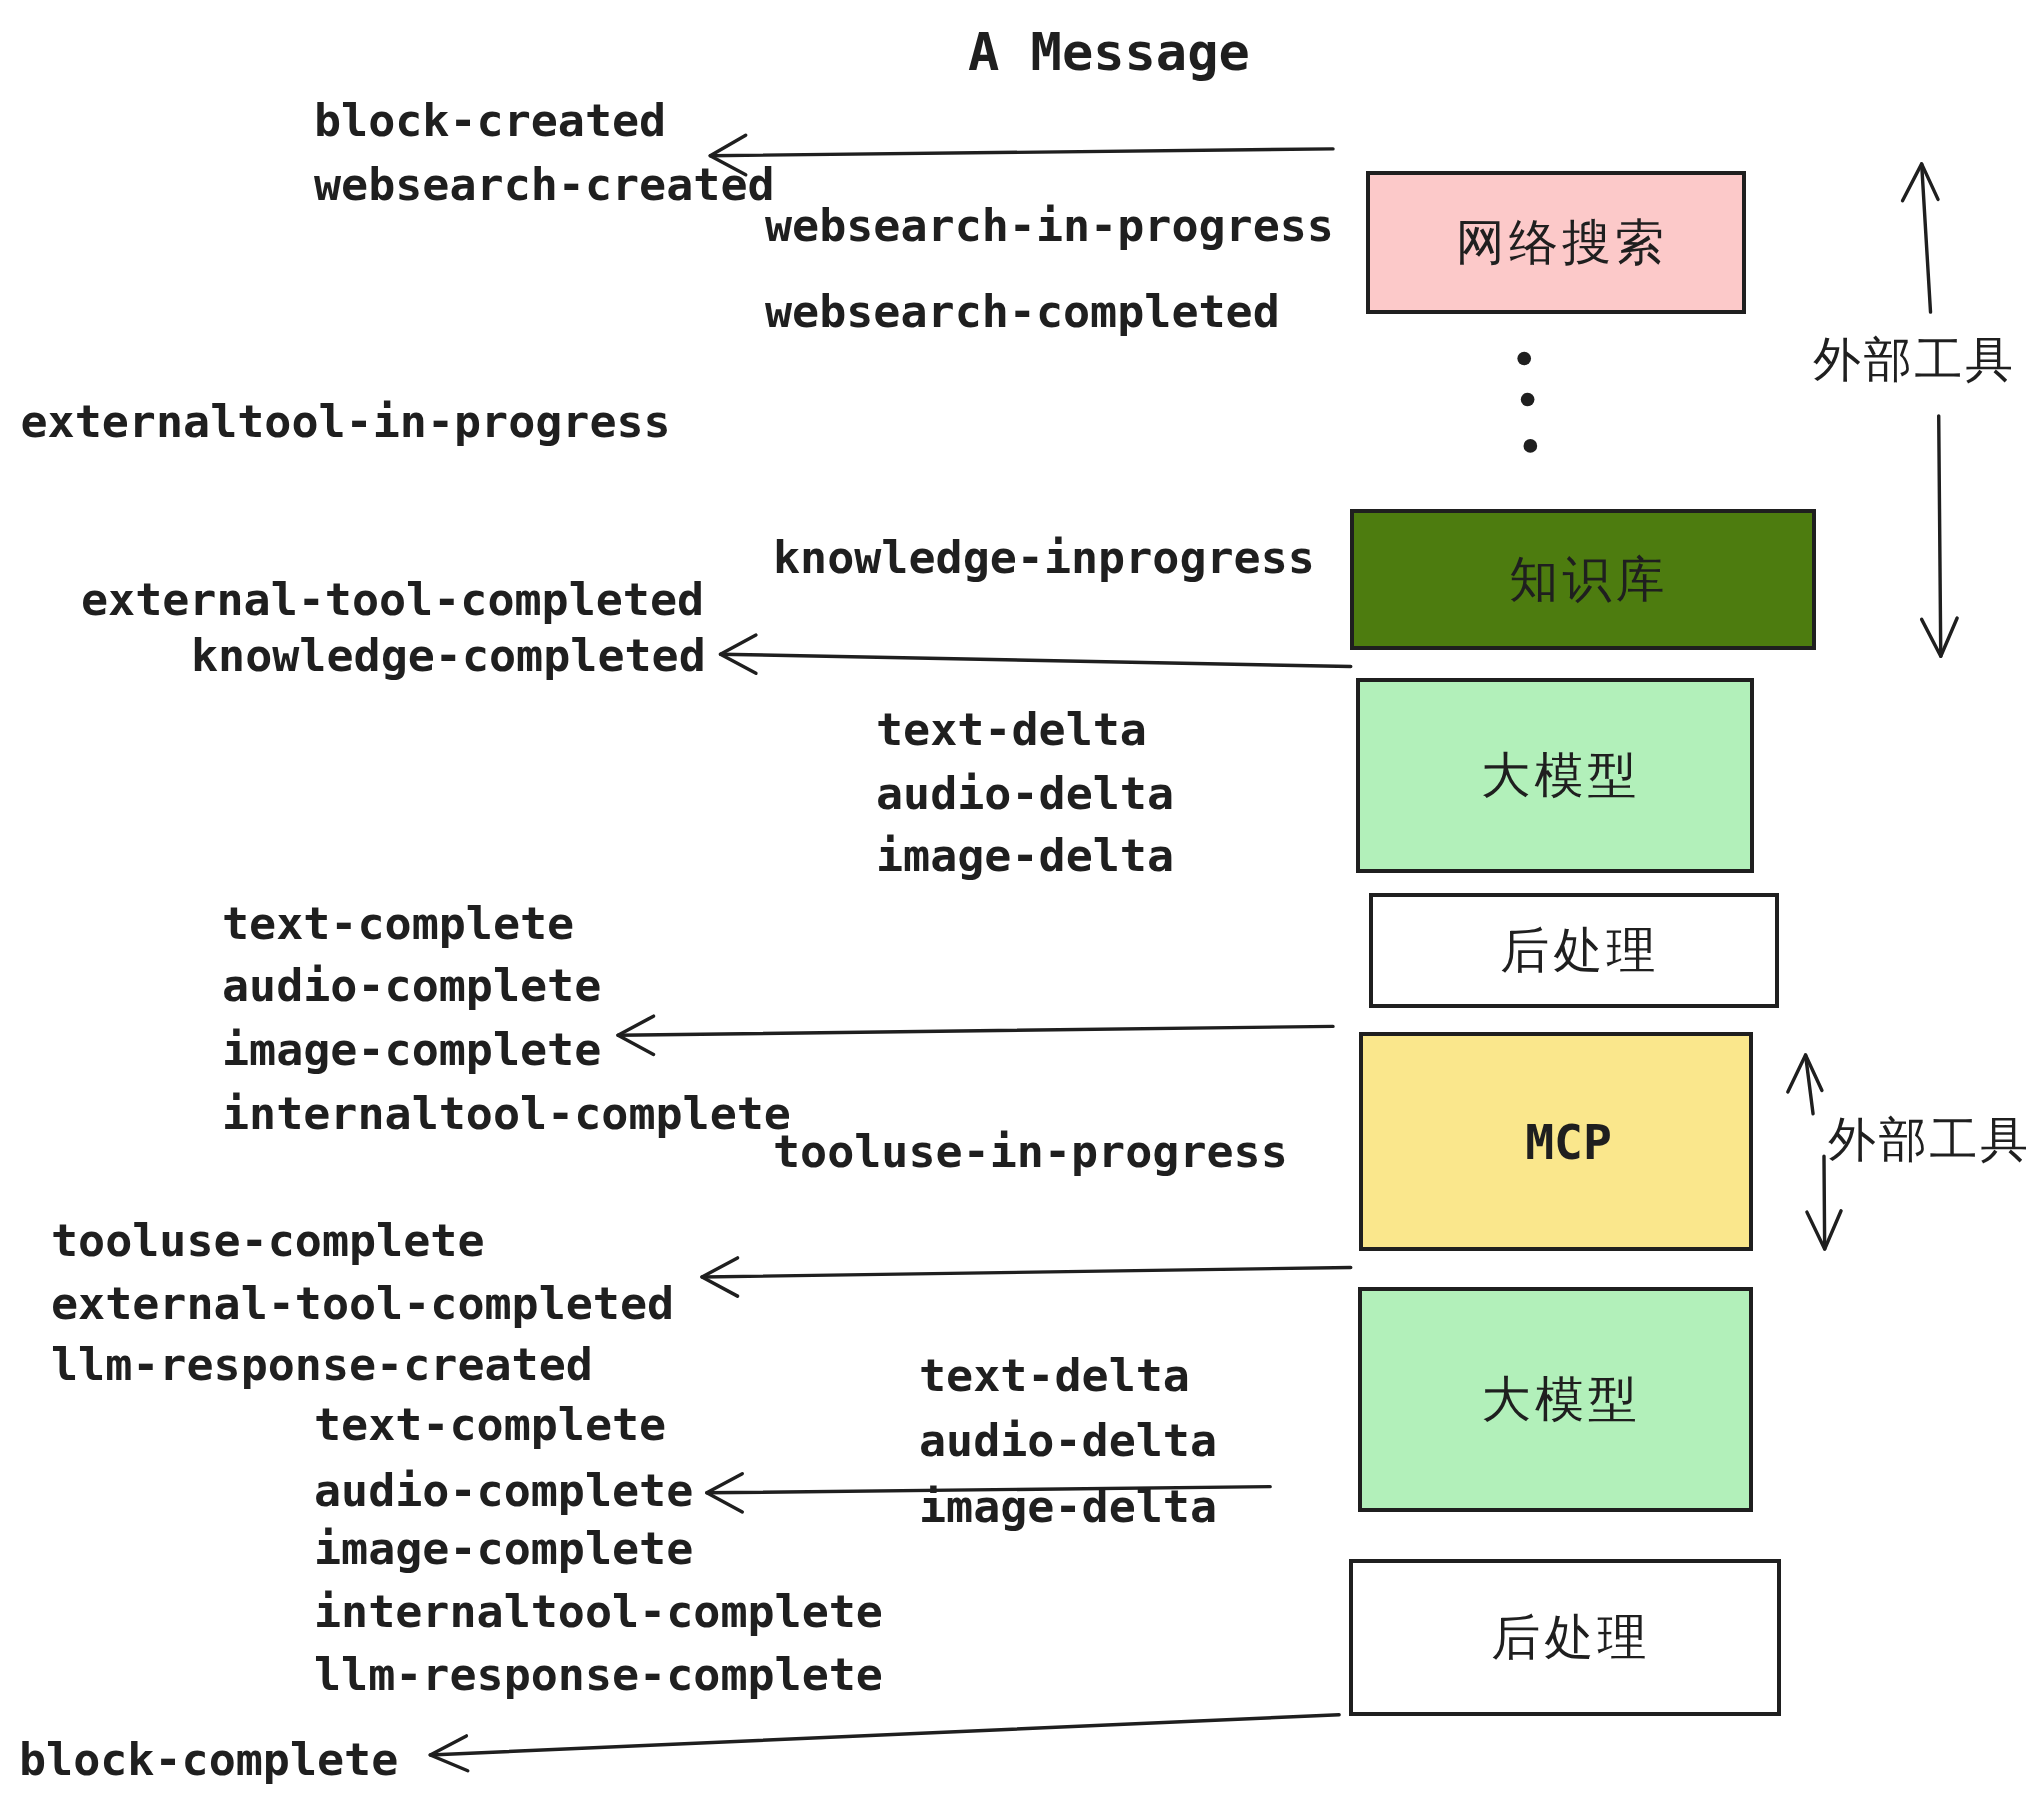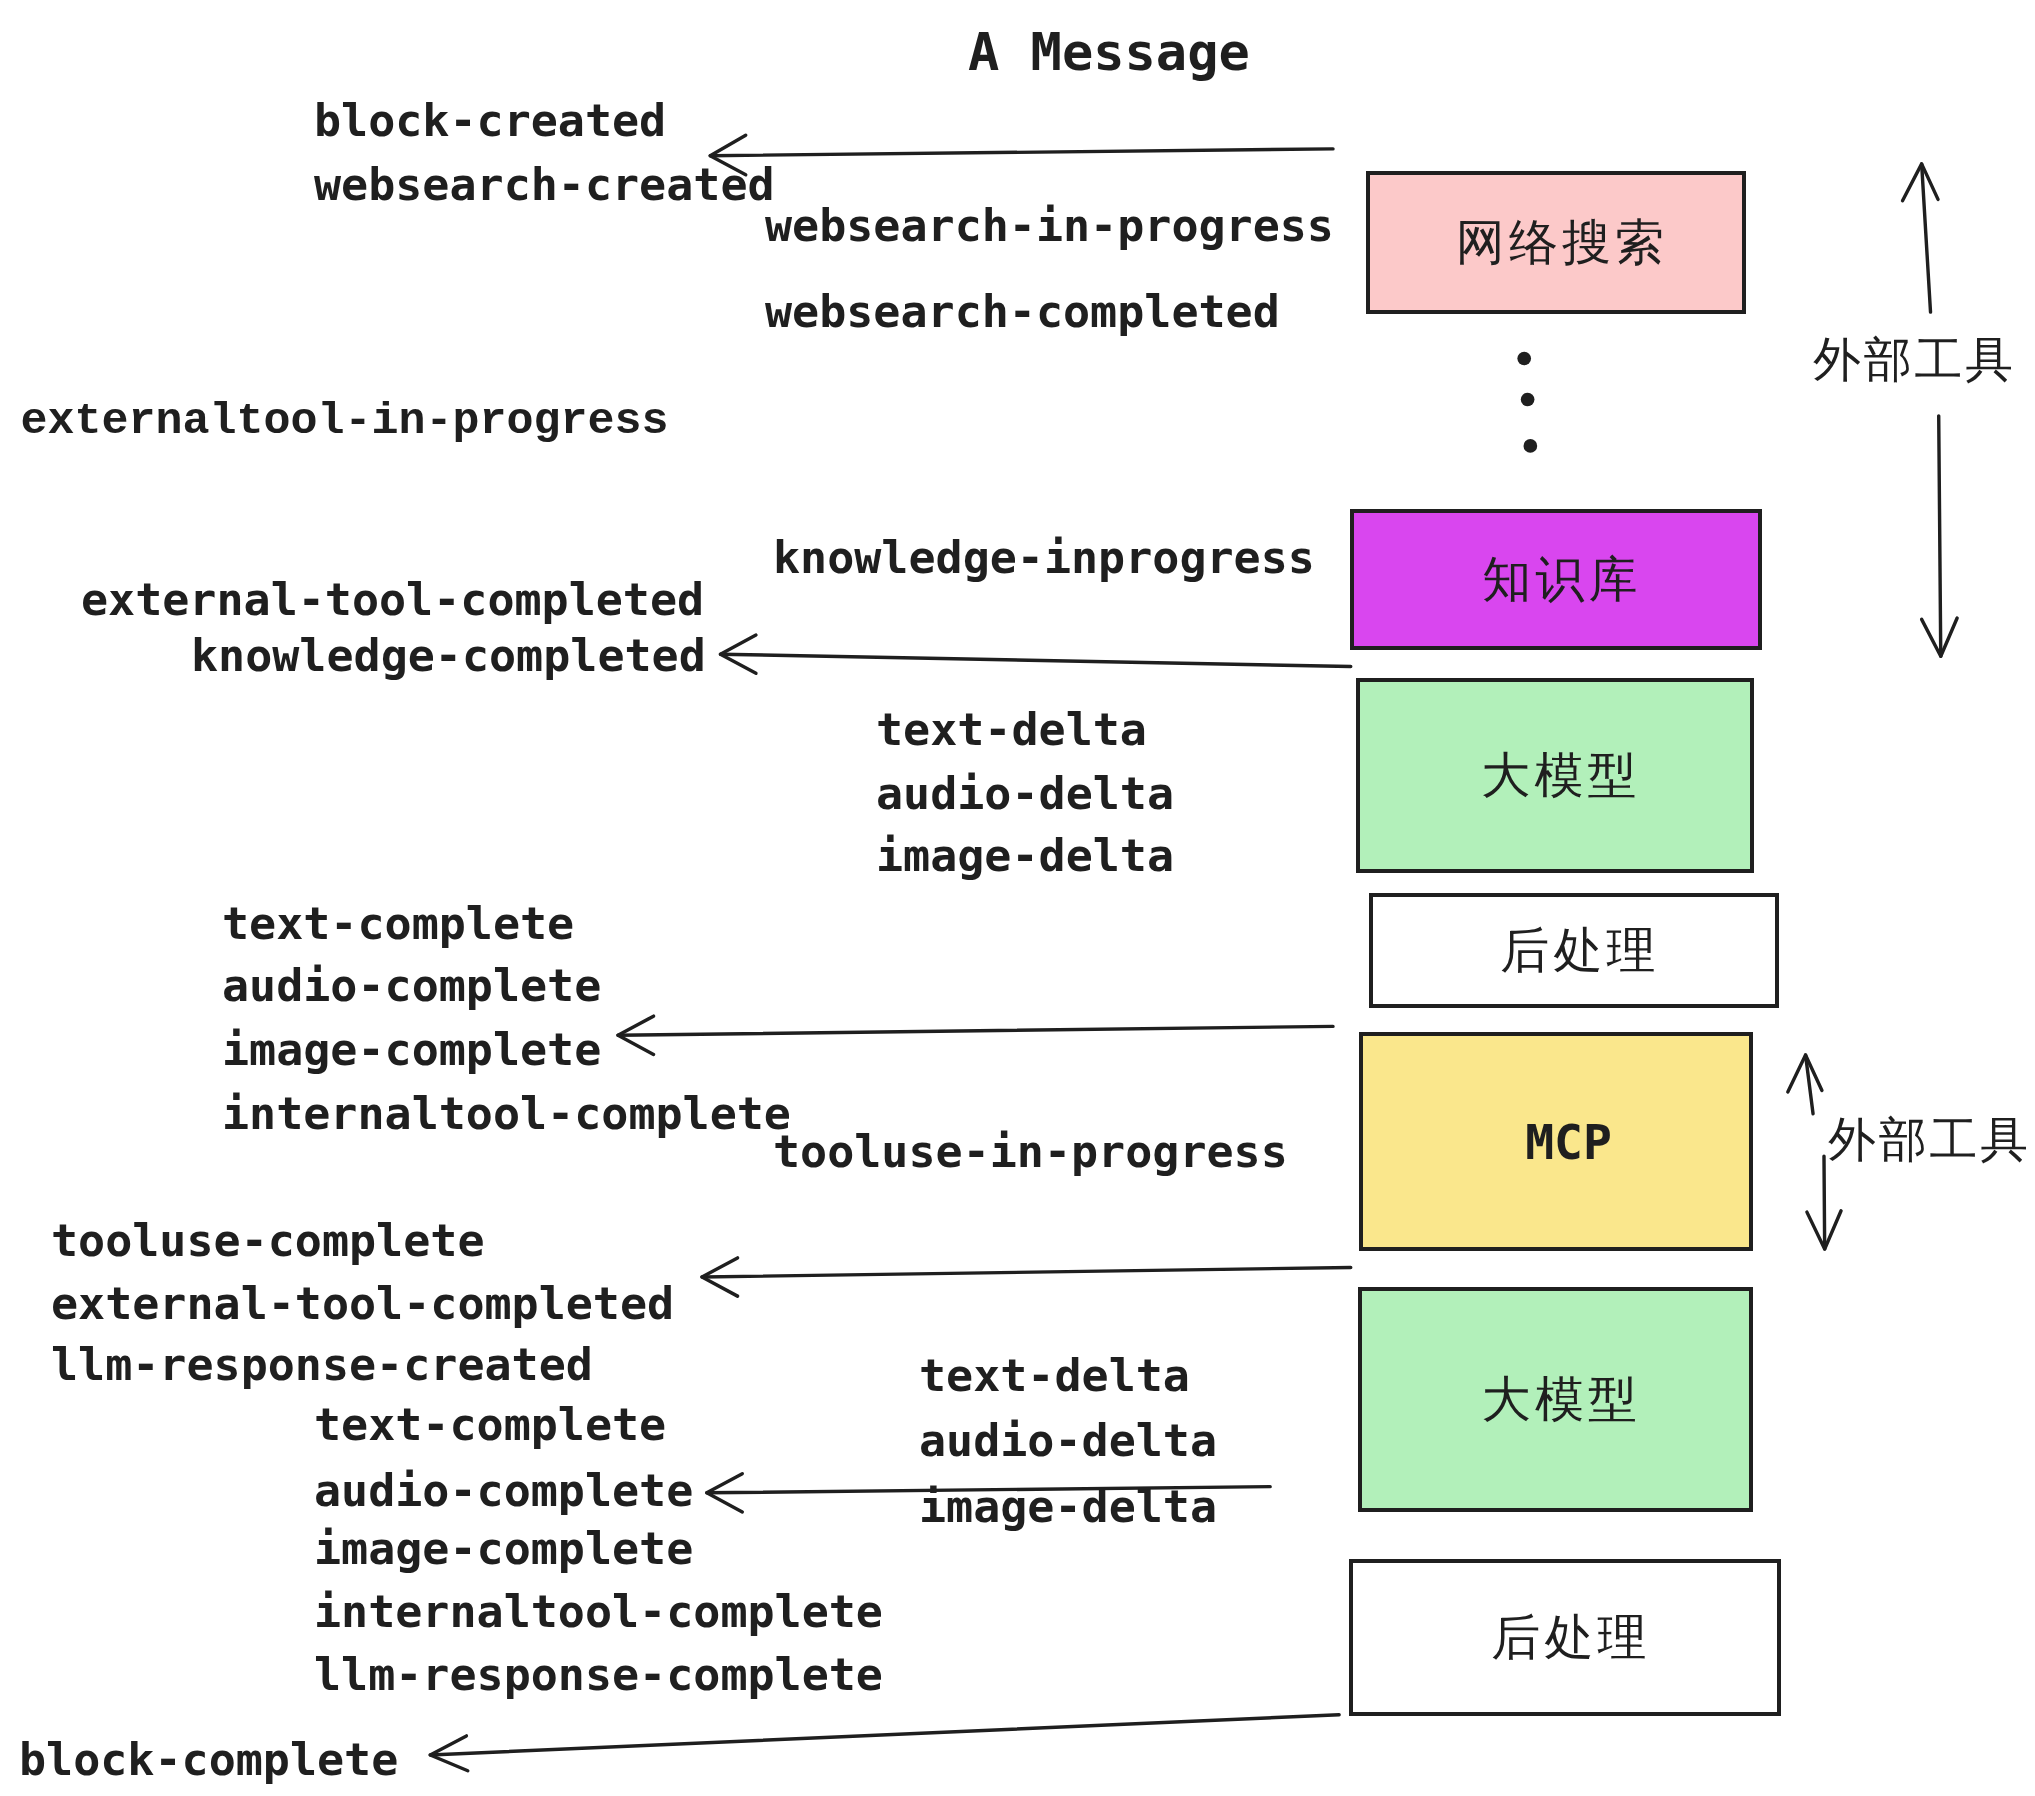--- a/index.html
+++ b/index.html
@@ -60,21 +60,21 @@
 <body>
 
 <div class="stage">
 
   <div class="title">A Message</div>
 
   <div class="ev" style="left:314px;  top:90px;">block-created</div>
   <div class="ev" style="left:314px;  top:154px;text-align:center;">websearch-created</div>
   <div class="ev" style="left:765px; top:195px;">websearch-in-progress</div>
   <div class="ev" style="left:765px; top:281px;">websearch-completed</div>
-  <div class="ev" style="left:20.5px;   top:391px;font-family:Liberation Mono, monospace;">externaltool-in-progress</div>
+  <div class="ev" style="left:20.5px;   top:391px;">externaltool-in-progress</div>
   <div class="ev" style="left:773px; top:527px;">knowledge-inprogress</div>
   <div class="ev" style="left:81px;  top:569px;">external-tool-completed</div>
   <div class="ev" style="left:191px;  top:625px;">knowledge-completed</div>
   <div class="ev" style="left:876px; top:699px;">text-delta</div>
   <div class="ev" style="left:876px; top:763px;">audio-delta</div>
   <div class="ev" style="left:876px; top:825px;">image-delta</div>
   <div class="ev" style="left:222px;  top:893px;">text-complete</div>
   <div class="ev" style="left:222px;  top:955px;">audio-complete</div>
   <div class="ev" style="left:222px;  top:1019px;">image-complete</div>
   <div class="ev" style="left:222px;  top:1083px;">internaltool-complete</div>
@@ -88,21 +88,21 @@
   <div class="ev" style="left:314px;  top:1394px;">text-complete</div>
   <div class="ev" style="left:314px;  top:1460px;">audio-complete</div>
   <div class="ev" style="left:314px;  top:1518px;">image-complete</div>
   <div class="ev" style="left:314px;  top:1581px;">internaltool-complete</div>
   <div class="ev" style="left:314px;  top:1644px;">llm-response-complete</div>
   <div class="ev" style="left:19px;   top:1729px;">block-complete</div>
 
   <div class="box" style="left: 1366px; top: 171px; width: 380px; height: 143px; background-color: rgb(252, 201, 201);">
     <span class="box-label">网络搜索</span>
   </div>
-  <div class="box" style="left: 1350px; top: 509px; width: 412px; height: 141px; background-color: #d946ef;">
+  <div class="box" style="left: 1350px; top: 509px; width: 466px; height: 141px; background-color: #4d7c0f;">
     <span class="box-label">知识库</span>
   </div>
   <div class="box" style="left: 1356px; top: 678px; width: 398px; height: 195px; background-color: rgb(178, 240, 186);">
     <span class="box-label">大模型</span>
   </div>
   <div class="box" style="left: 1369px; top: 893px; width: 410px; height: 115px; background-color: rgb(255, 255, 255);">
     <span class="box-label">后处理</span>
   </div>
   <div class="box" style="left: 1359px; top: 1032px; width: 394px; height: 219px; background-color: rgb(250, 231, 140); padding-left: 13px;">
     <span class="box-label mono">MCP</span>

